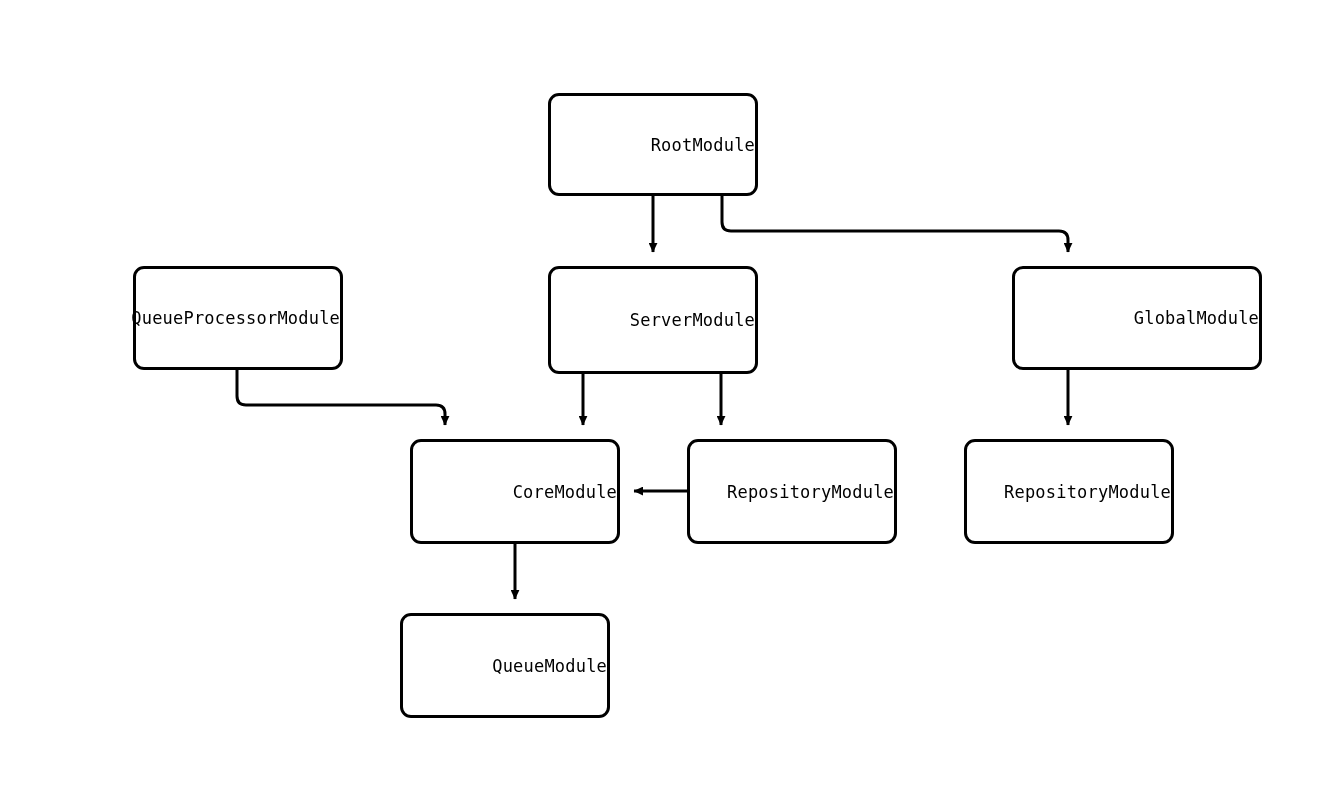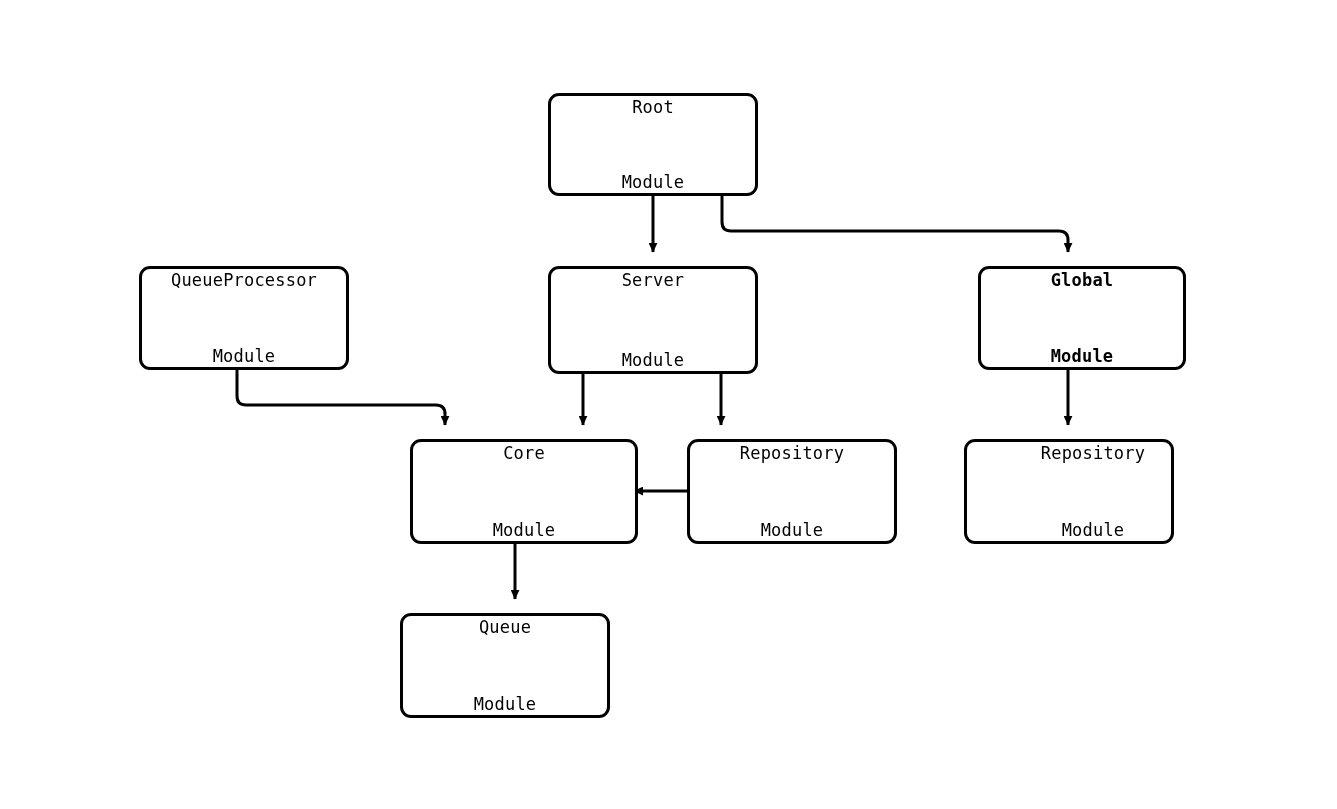--- a/index.html
+++ b/index.html
@@ -24,23 +24,23 @@
     width: 1337px;
     height: 809px;
   }
   .node {
     position: absolute;
     box-sizing: border-box;
     border: 3px solid #000000;
     border-radius: 11px;
     background: #ffffff;
     display: flex;
-    flex-direction: column;
+    flex-direction: row;
     align-items: center;
-    justify-content: space-between;
+    justify-content: flex-end;
     z-index: 2;
   }
   .node-label {
     font-family: "DejaVu Sans Mono", monospace;
     font-size: 17px;
     line-height: 22px;
     color: #000000;
     text-align: center;
     white-space: pre;
     letter-spacing: 0.2px;
@@ -76,36 +76,36 @@
 
       <path d="M 515 544 L 515 599" marker-end="url(#arrowhead)"></path>
     </g>
   </svg>
 
   <div class="node" style="left:548px; top:93px; width:210px; height:103px;">
     <div class="node-label">Root</div>
     <div class="node-label">Module</div>
   </div>
 
-  <div class="node" style="left:133px; top:266px; width:210px; height:104px;margin-left:6px;">
+  <div class="node" style="left:133px; top:266px; width:210px; height:104px;">
     <div class="node-label">QueueProcessor</div>
     <div class="node-label">Module</div>
   </div>
 
   <div class="node" style="left:548px; top:266px; width:210px; height:108px;">
     <div class="node-label">Server</div>
     <div class="node-label">Module</div>
   </div>
 
-  <div class="node" style="left:978px; top:266px; width:208px; height:104px;font-weight:bold;">
+  <div class="node" style="left:1012px; top:266px; width:250px; height:104px;">
     <div class="node-label">Global</div>
     <div class="node-label">Module</div>
   </div>
 
-  <div class="node" style="left:410px; top:439px; width:228px; height:105px;">
+  <div class="node" style="left:410px; top:439px; width:210px; height:105px;">
     <div class="node-label">Core</div>
     <div class="node-label">Module</div>
   </div>
 
   <div class="node" style="left:687px; top:439px; width:210px; height:105px;">
     <div class="node-label">Repository</div>
     <div class="node-label">Module</div>
   </div>
 
   <div class="node" style="left:964px; top:439px; width:210px; height:105px;padding-left:48px;">

